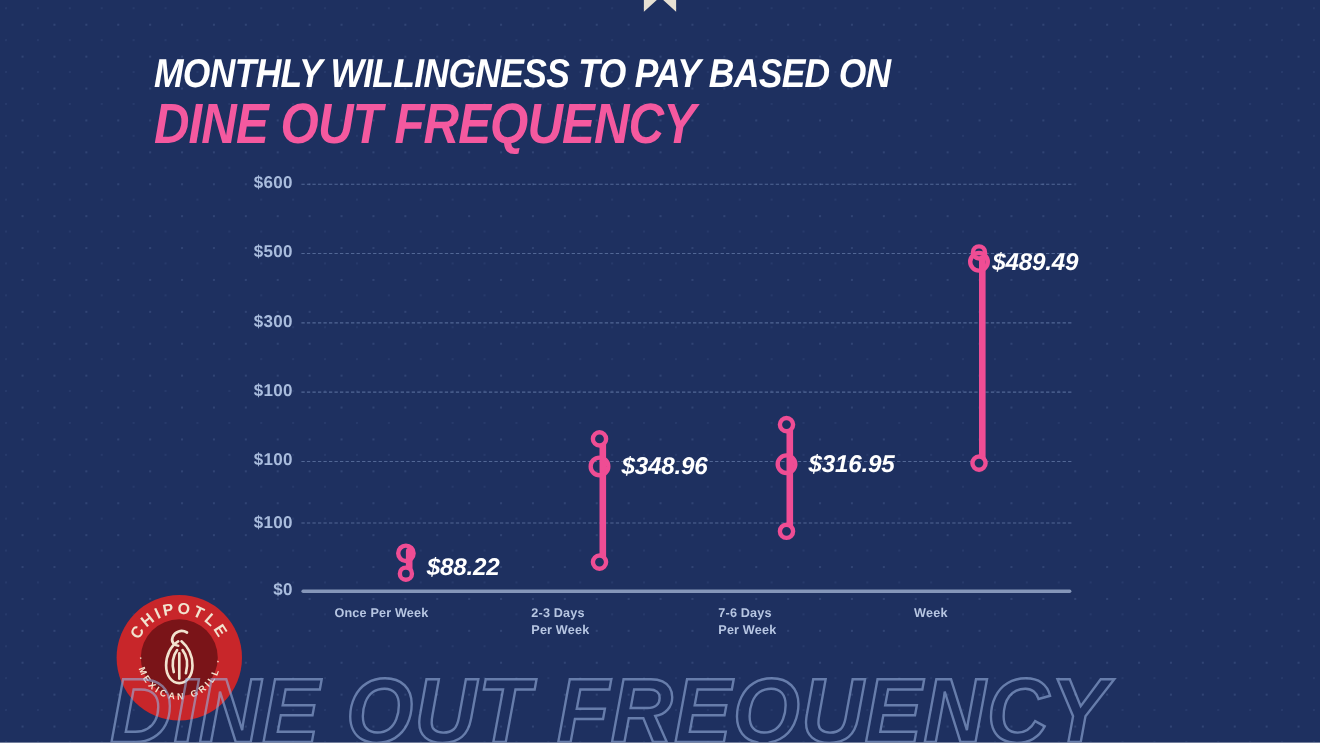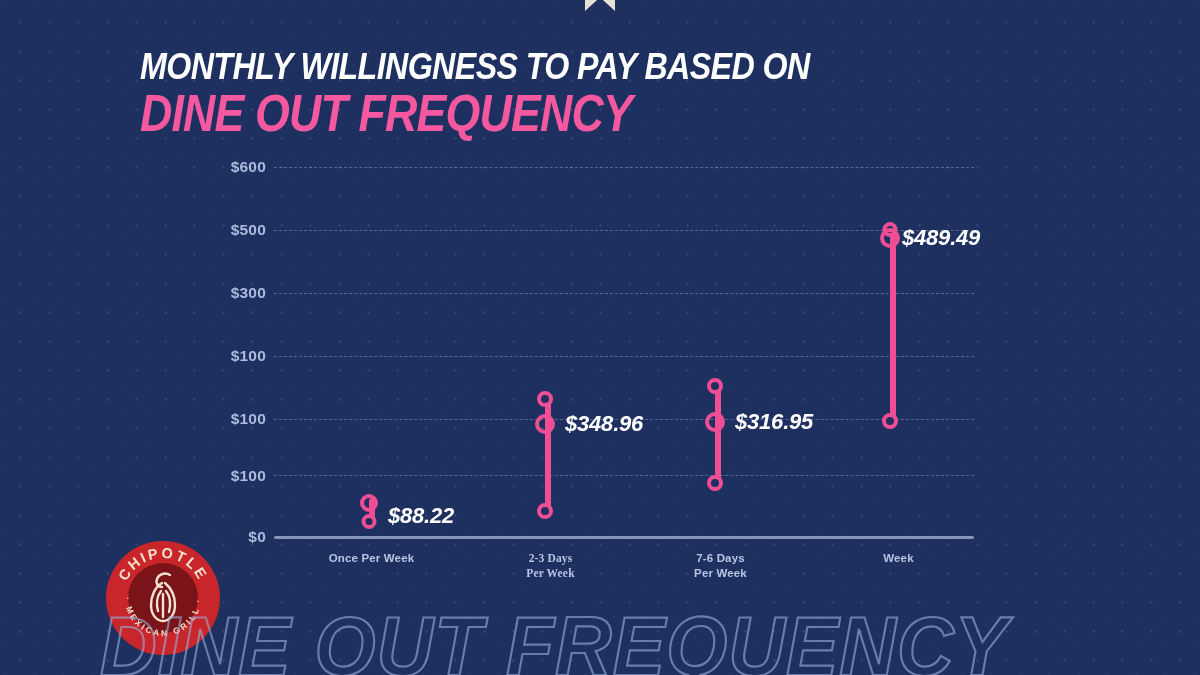--- a/index.html
+++ b/index.html
@@ -72,21 +72,21 @@
   .ytick {
     position:absolute;
     width:78px; text-align:right;
     font-size:15.5px; font-weight:bold;
     color:#a9bcdd;
     letter-spacing:0.2px;
   }
 
   .xtick {
     position:absolute;
-    text-align:center;
+    text-align:left;
     font-size:11.5px; font-weight:bold;
     line-height:15px;
     color:#b7c6e2;
     letter-spacing:0.15px;
   }
 
   
   .dgroup { position:absolute; }
   .stem {
     position:absolute;
@@ -193,21 +193,21 @@
       <div class="stem" style="top: 229px; height: 193px; background: rgb(239, 77, 148);"></div>
       <div class="node small" style="top: 222px; width: 15px; height: 15px; border-color: rgb(239, 77, 148); background: rgb(30, 48, 96);"></div>
       <div class="node open" style="top: 228px; width: 20px; height: 20px; border-color: rgb(239, 77, 148);"></div>
       <div class="node small" style="top: 413px; width: 16px; height: 16px; border-color: rgb(239, 77, 148); background: rgb(30, 48, 96);"></div>
     </div>
     <div class="vlabel" style="left: 886px; top: 225px; color: rgb(255, 255, 255);">$489.49</div>
 
     <div class="xtick" style="left:288px; top:551px; width:135px;">
       <span>Once Per Week</span>
     </div>
-    <div class="xtick" style="left:467px; top:551px; width:135px;font-family:Liberation Serif, serif;">
+    <div class="xtick" style="left:467px; top:551px; width:135px;">
       <span>2-3 Days</span><br>
       <span>Per Week</span>
     </div>
     <div class="xtick" style="left:637px; top:551px; width:135px;">
       <span>7-6 Days</span><br>
       <span>Per Week</span>
     </div>
     <div class="xtick" style="left:815px; top:551px; width:135px;">
       <span>Week</span>
     </div>

